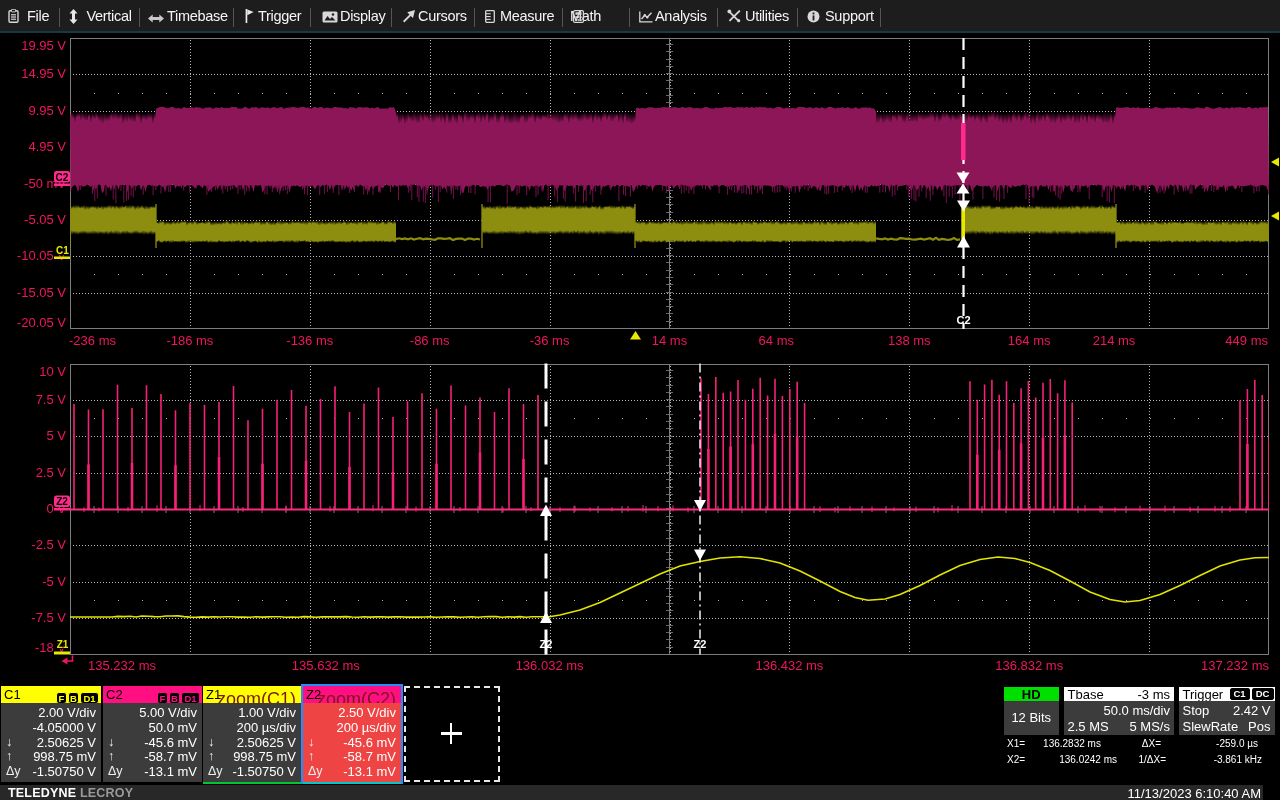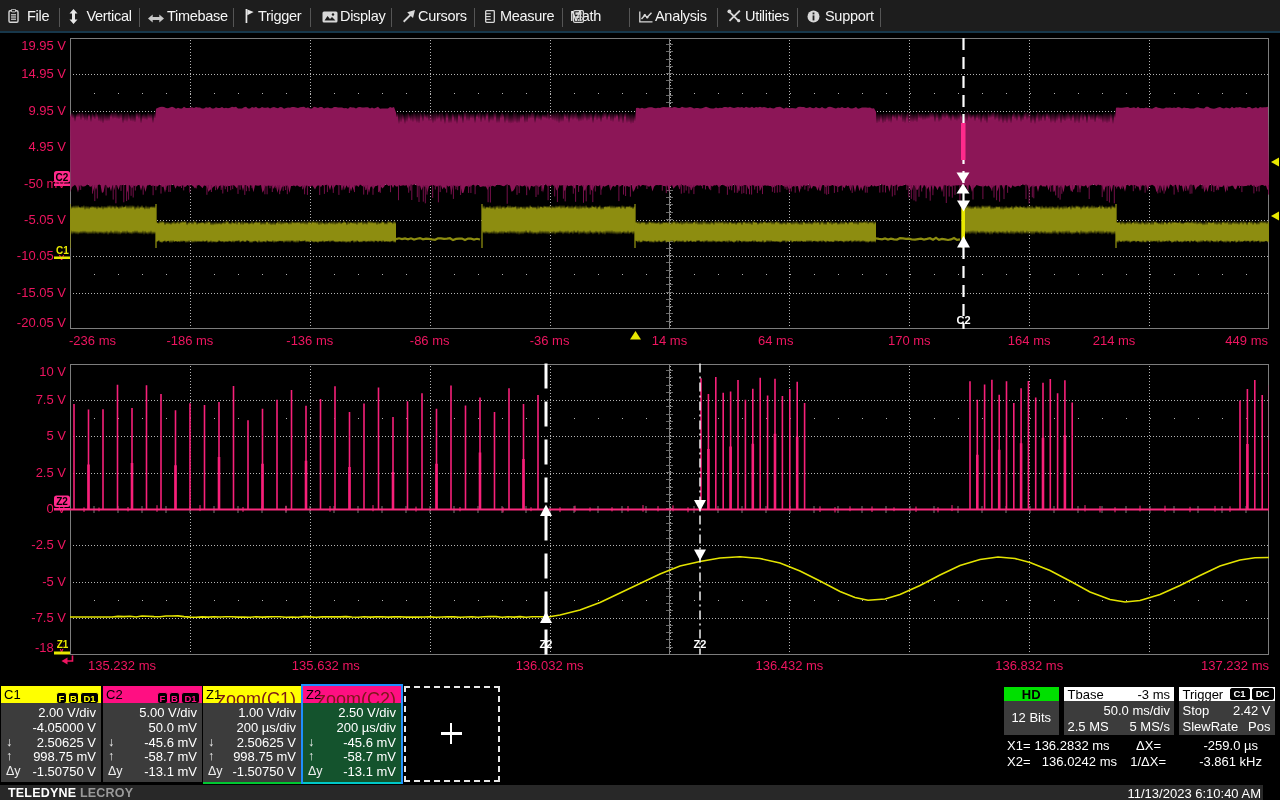--- a/index.html
+++ b/index.html
@@ -45,21 +45,21 @@
   border:2px dashed #e8e8e8; }
 #plus1, #plus2 { position:absolute; background:#fff; }
 #plus1 { left:34.5px; top:44.2px; width:21px; height:2.6px; }
 #plus2 { left:43.7px; top:35px; width:2.6px; height:21px; }
 .uline { position:absolute; top:781.5px; height:2.5px; }
 .ibox { position:absolute; top:686.5px; }
 .ihdr { height:14.5px; position:relative; font-size:13px; }
 .ibody { background:#3c3c3c; position:relative; color:#fff; font-size:13px; }
 .il { position:absolute; left:4px; }
 .ir { position:absolute; right:4px; }
-.xrow { position:absolute; color:#fff; font-size:13px; }
+.xrow { position:absolute; color:#fff; font-size:10px; }
 #statusbar { position:absolute; left:0; top:784.5px; width:1280px; height:15.5px;
   background:#282828; }
 #logo { position:absolute; left:8px; top:1px; font-size:12.5px; font-weight:bold;
   color:#fff; letter-spacing:0.2px; }
 #logo span { color:#9a9a9a; }
 #date { position:absolute; right:19px; top:1px; font-size:13px; color:#fff; }
 .tbdg { display:inline-block; height:12px; background:#000; border-radius:3px;
   color:#fff; font-size:9.5px; font-weight:bold; text-align:center; line-height:12px; }
 </style></head>
 <body>
@@ -204,22 +204,22 @@
 <div class="ylab" style="top:537.4px">-2.5 V</div>
 <div class="ylab" style="top:573.8px">-5 V</div>
 <div class="ylab" style="top:610.1px">-7.5 V</div>
 <div class="ylab" style="top:640px">-18 V</div>
 <div class="xlab" style="left:69px;top:333px;text-align:left">-236 ms</div>
 <div class="xlab" style="left:144.9px;top:333px;text-align:center">-186 ms</div>
 <div class="xlab" style="left:264.8px;top:333px;text-align:center">-136 ms</div>
 <div class="xlab" style="left:384.7px;top:333px;text-align:center">-86 ms</div>
 <div class="xlab" style="left:504.6px;top:333px;text-align:center">-36 ms</div>
 <div class="xlab" style="left:624.5px;top:333px;text-align:center">14 ms</div>
-<div class="xlab" style="left:758px;top:333px;text-align:left">64 ms</div>
-<div class="xlab" style="left:864.3px;top:333px;text-align:center">170 ms</div>
+<div class="xlab" style="left:704px;top:333px;text-align:right">64 ms</div>
+<div class="xlab" style="left:864.3px;top:333px;text-align:center">138 ms</div>
 <div class="xlab" style="left:984.2px;top:333px;text-align:center">164 ms</div>
 <div class="xlab" style="left:1069px;top:333px;text-align:center">214 ms</div>
 <div class="xlab" style="left:1178px;top:333px;text-align:right">449 ms</div>
 <div class="xlab" style="left:72px;top:657.5px;text-align:center;width:100px">135.232 ms</div>
 <div class="xlab" style="left:259.8px;top:657.5px;text-align:right;width:100px">135.632 ms</div>
 <div class="xlab" style="left:499.6px;top:657.5px;text-align:center;width:100px">136.032 ms</div>
 <div class="xlab" style="left:739.4px;top:657.5px;text-align:center;width:100px">136.432 ms</div>
 <div class="xlab" style="left:979.2px;top:657.5px;text-align:center;width:100px">136.832 ms</div>
 <div class="xlab" style="left:1169px;top:657.5px;text-align:right;width:100px">137.232 ms</div>
 <svg id="wave" width="1280" height="800" viewBox="0 0 1280 800">
@@ -376,21 +376,21 @@
       </div>
     </div>
 </div>
 <div class="dbox" style="left:303px;width:98px;box-shadow:0 0 0 2px #1f8fff;">
 <div class="dhdr" style="background:#ff0f82">
       <span class="t1">Z2</span>
       <span class="t2">
         <span class="zt">zoom(C2)</span>
       </span>
     </div>
-<div class="dbody" style="background:#14532d">
+<div class="dbody" style="background:#ef4444">
       <div class="drow" style="top:2px">
         <span class="val">2.50 V/div</span>
       </div>
       <div class="drow" style="top:17px">
         <span class="val">200 µs/div</span>
       </div>
       <div class="drow" style="top:32px">
         <span class="sym">↓</span>
         <span class="val">-45.6 mV</span>
       </div>

